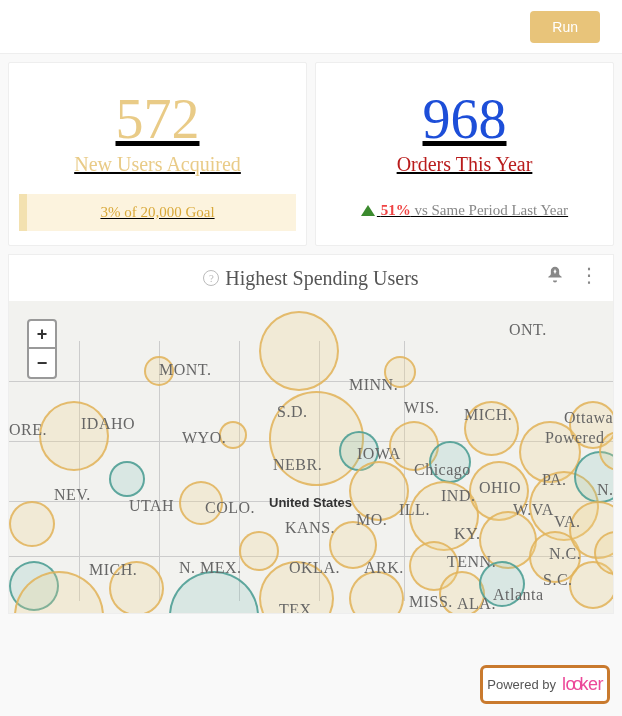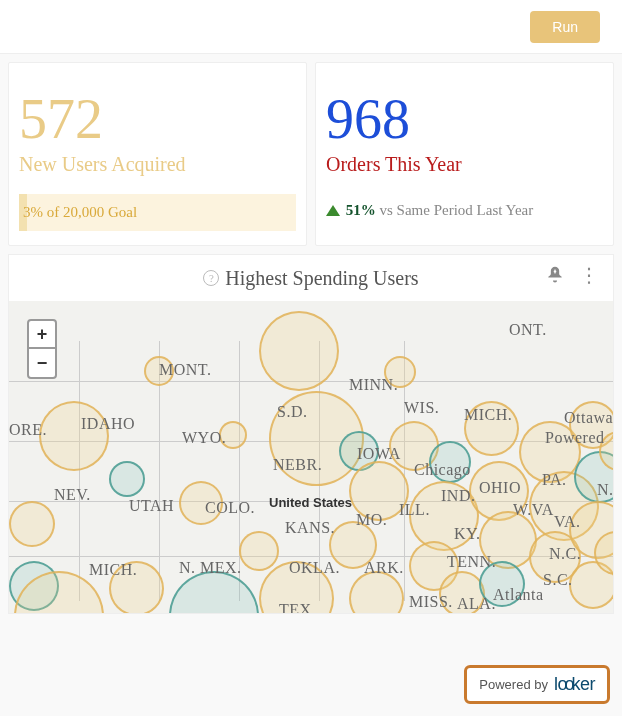--- a/index.html
+++ b/index.html
@@ -33,22 +33,23 @@
   .cards {
     display: flex;
     gap: 8px;
     padding: 8px;
   }
   .card {
     flex: 1;
     background: #fff;
     border: 1px solid #eee;
     border-radius: 2px;
-    text-align: left;
+    text-align: center;
     padding: 28px 10px 14px 10px;
+    text-decoration: underline;
   }
   .big-num {
     font-size: 56px;
     font-weight: 400;
     color: #e9cb87;
     font-family: Georgia, serif;
     line-height: 1;
   }
   .big-num.dark { color: #1d4ed8; }
   .sub-label {
@@ -83,21 +84,21 @@
   }
   .tri-up {
     display:inline-block;
     width:0;height:0;
     border-left:7px solid transparent;
     border-right:7px solid transparent;
     border-bottom:11px solid #3b8a2e;
     vertical-align: -1px;
     margin-right:2px;
   }
-  .pct { color:#14532d; font-weight:600;margin-top:26px; }
+  .pct { color:#ef4444; font-weight:600;margin-top:26px; }
   .map-panel {
     margin: 0 8px;
     background:#fff;
     border:1px solid #eee;
   }
   .map-header {
     display:flex;
     align-items:center;
     justify-content:center;
     position:relative;
@@ -180,32 +181,32 @@
     color:#333;
     z-index:25;
   }
   .powered {
     position:absolute;
     right:12px;
     bottom:12px;
     border:3px solid #c97a2e;
     border-radius:6px;
     background:#fff;
-    padding:6px 12px;
+    padding:6px 4px;
     display:flex;
     align-items:center;
     gap:6px;
     font-size:13px;
     color:#555;
   }
   .looker {
     font-family: Arial, sans-serif;
     font-weight:500;
     font-size:18px;
-    color:#0c4a6e;
+    color:#ec4899;
     letter-spacing:-0.5px;
   }
   .looker .oo { letter-spacing:-3px; }
 </style>
 </head>
 <body>
 
 <div class="topbar">
   <button class="run-btn">Run</button>
 </div>

